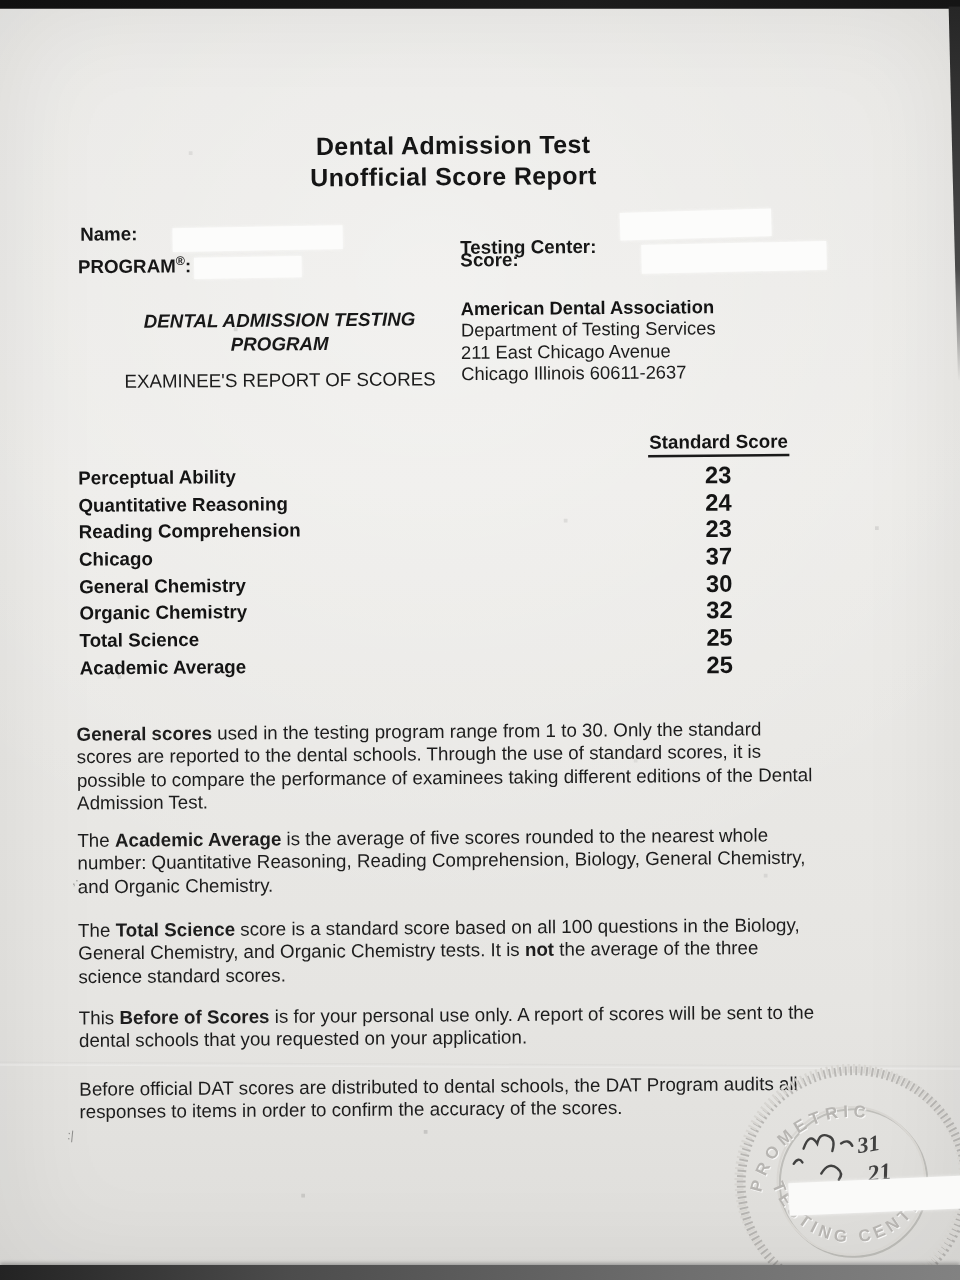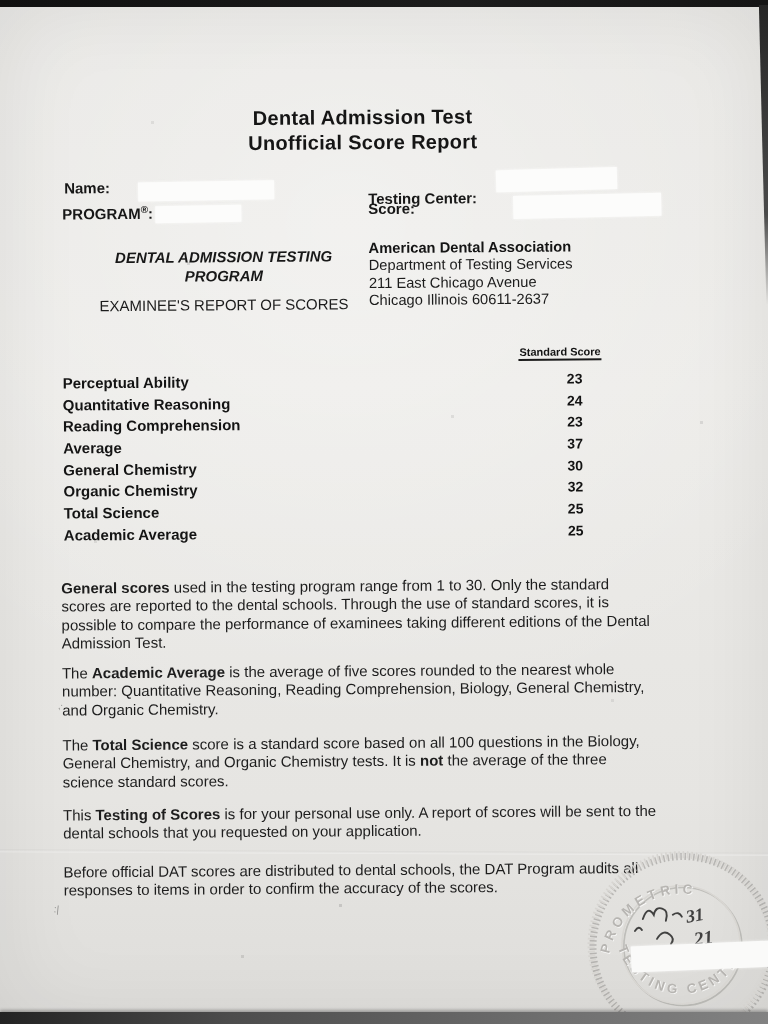--- a/index.html
+++ b/index.html
@@ -52,27 +52,27 @@
   .redact.tc-box{left:498px;top:170px;width:121px;height:22px;transform:rotate(-1.2deg);}
   .redact.date-box{left:515px;top:196px;width:148px;height:23px;transform:rotate(-0.8deg);}
   sup{font-size:10px;}
 
   .program-block{left:45px;top:246px;width:360px;text-align:center;
     font-style:italic;font-weight:bold;font-size:15px;line-height:19px;color:#181818;}
   .examinee-line{left:45px;top:295px;width:360px;text-align:center;font-size:15px;color:#1c1c1c;}
   .ada-block{left:370px;top:240px;font-size:14.7px;line-height:17.3px;color:#1c1c1c;}
   .ada-block .org{font-weight:bold;color:#141414;}
 
-  .score-header{left:519px;top:347px;font-size:11px;font-weight:bold;color:#141414;
+  .score-header{left:519px;top:347px;font-size:15px;font-weight:bold;color:#141414;
     border-bottom:2px solid #1a1a1a;padding:0 1px 1px 1px;}
   .score-table{left:63px;top:372px;width:560px;}
   .score-row{position:relative;height:21.7px;}
   .score-row .slabel{font-size:15px;font-weight:bold;color:#141414;}
   .score-row .sval{position:absolute;left:477px;top:0;width:70px;text-align:center;
-    font-size:14px;font-weight:bold;color:#141414;}
+    font-size:19px;font-weight:bold;color:#141414;}
 
   .paragraphs{left:60px;top:0;width:700px;}
   .para{position:absolute;left:0;font-size:15px;line-height:18.4px;color:#1d1d1d;}
   .para .pline{white-space:nowrap;}
   .para:nth-child(1){top:577px;}
   .para:nth-child(2){top:662px;}
   .para:nth-child(3){top:734px;}
   .para:nth-child(4){top:804px;}
   .para:nth-child(5){top:861px;}
 
@@ -119,21 +119,21 @@
       <div>Department of Testing Services</div>
       <div>211 East Chicago Avenue</div>
       <div>Chicago Illinois 60611-2637</div>
     </div>
 
     <div class="abs score-header">Standard Score</div>
     <div class="abs score-table" id="score-table">
         <div class="score-row"><span class="slabel">Perceptual Ability</span><span class="sval">23</span></div>
         <div class="score-row"><span class="slabel">Quantitative Reasoning</span><span class="sval">24</span></div>
         <div class="score-row"><span class="slabel">Reading Comprehension</span><span class="sval">23</span></div>
-        <div class="score-row"><span class="slabel">Average</span><span class="sval">37</span></div>
+        <div class="score-row"><span class="slabel">Chicago</span><span class="sval">37</span></div>
         <div class="score-row"><span class="slabel">General Chemistry</span><span class="sval">30</span></div>
         <div class="score-row"><span class="slabel">Organic Chemistry</span><span class="sval">32</span></div>
         <div class="score-row"><span class="slabel">Total Science</span><span class="sval">25</span></div>
         <div class="score-row"><span class="slabel">Academic Average</span><span class="sval">25</span></div>
       </div>
 
     <div class="abs paragraphs" id="paragraphs">
         <div class="para">
           <div class="pline"><span class="b">General scores</span><span> used in the testing program range from 1 to 30. Only the standard</span></div>
           <div class="pline"><span>scores are reported to the dental schools. Through the use of standard scores, it is</span></div>
@@ -144,21 +144,21 @@
           <div class="pline"><span>The </span><span class="b">Academic Average</span><span> is the average of five scores rounded to the nearest whole</span></div>
           <div class="pline"><span>number: Quantitative Reasoning, Reading Comprehension, Biology, General Chemistry,</span></div>
           <div class="pline"><span>and Organic Chemistry.</span></div>
         </div>
         <div class="para">
           <div class="pline"><span>The </span><span class="b">Total Science</span><span> score is a standard score based on all 100 questions in the Biology,</span></div>
           <div class="pline"><span>General Chemistry, and Organic Chemistry tests. It is </span><span class="b">not</span><span> the average of the three</span></div>
           <div class="pline"><span>science standard scores.</span></div>
         </div>
         <div class="para">
-          <div class="pline"><span>This </span><span class="b">Testing of Scores</span><span> is for your personal use only. A report of scores will be sent to the</span></div>
+          <div class="pline"><span>This </span><span class="b">Before of Scores</span><span> is for your personal use only. A report of scores will be sent to the</span></div>
           <div class="pline"><span>dental schools that you requested on your application.</span></div>
         </div>
         <div class="para">
           <div class="pline"><span>Before official DAT scores are distributed to dental schools, the DAT Program audits all</span></div>
           <div class="pline"><span>responses to items in order to confirm the accuracy of the scores.</span></div>
         </div>
       </div>
 
     <div class="abs stray-mark" style="left:50px;top:901px;transform:rotate(6deg);">:|</div>
     <div class="abs stray-mark" style="left:55px;top:697px;transform:rotate(-14deg);">,·</div>

